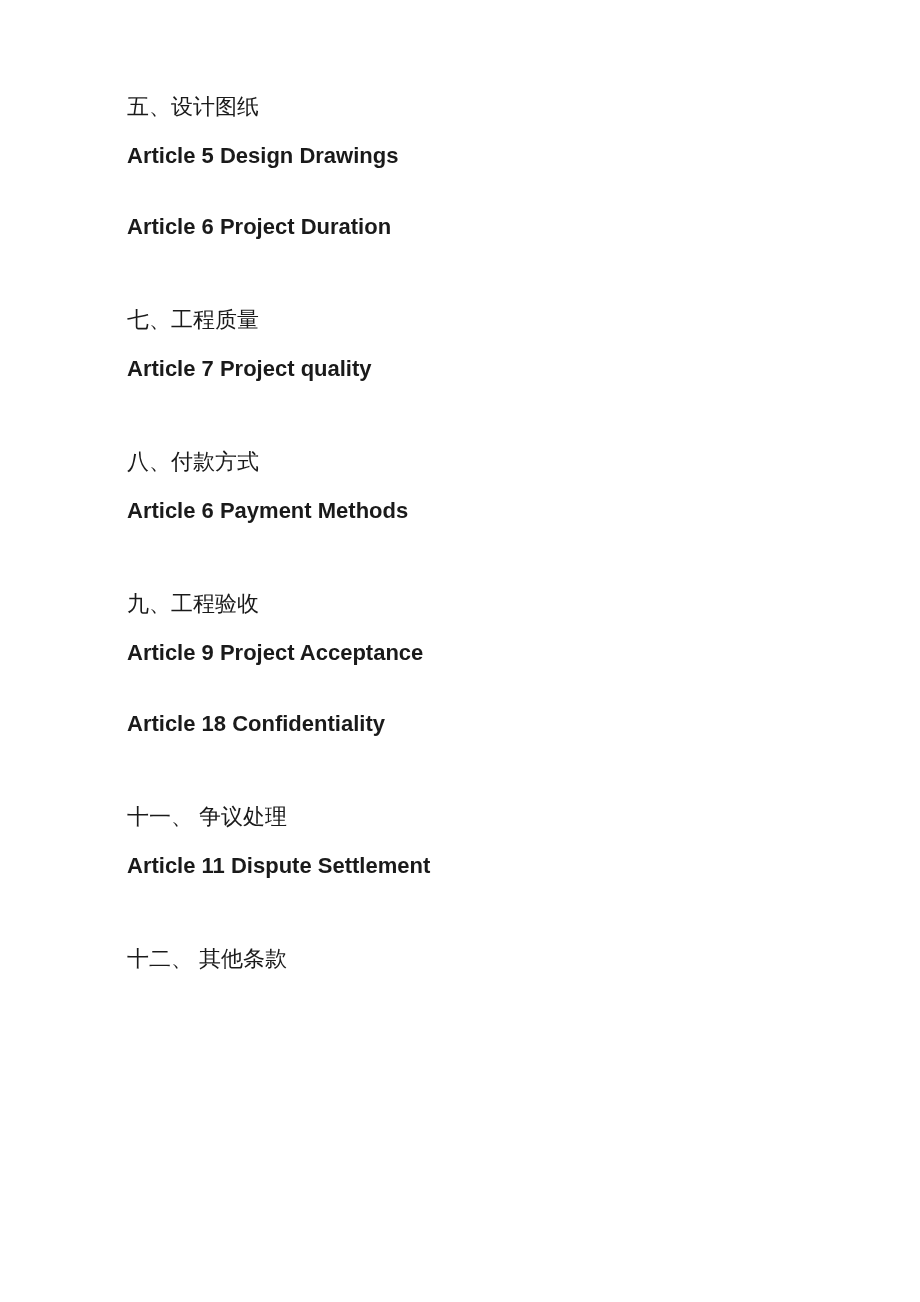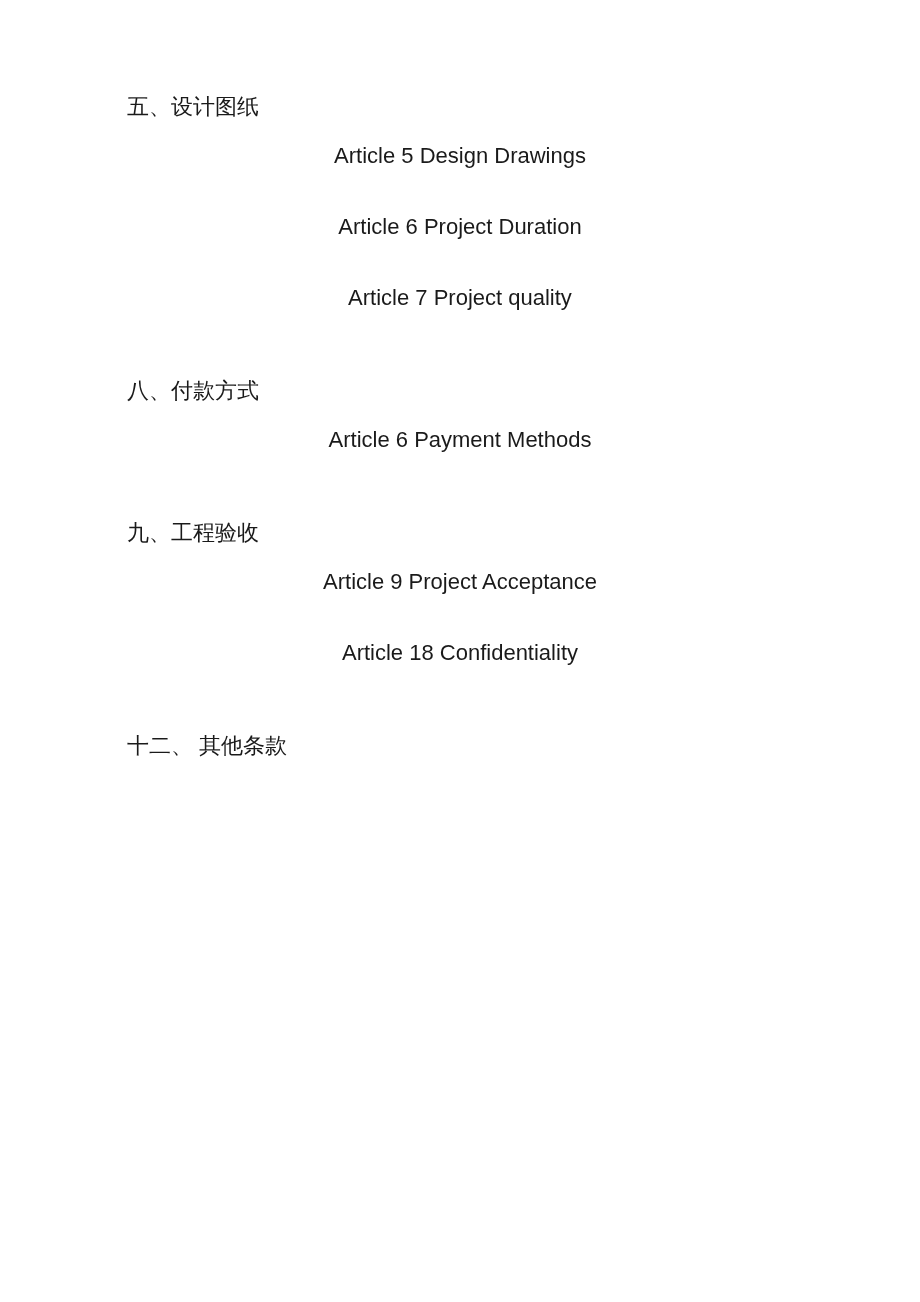--- a/index.html
+++ b/index.html
@@ -25,48 +25,52 @@
       font-size: 22px;
       font-weight: 400;
       color: #1a1a1a;
       padding: 30px 0 8px 0;
       line-height: 1.5;
       font-family: 'PingFang SC', 'Microsoft YaHei', 'SimHei', sans-serif;
     }
 
     .english-title {
       font-size: 22px;
-      font-weight: 400;
+      font-weight: 700;
       color: #1a1a1a;
       padding: 8px 0 30px 0;
       line-height: 1.5;
-      text-align: center;
     }
   </style>
 </head>
 <body>
 
 <div id="content-container">
 <div class="article-item">
       <div class="chinese-title">五、设计图纸</div>
       <div class="english-title">Article 5 Design Drawings</div>
     </div>
     <div class="article-item">
       <div class="english-title">Article 6 Project Duration</div>
     </div>
     <div class="article-item">
+      <div class="chinese-title">七、工程质量</div>
       <div class="english-title">Article 7 Project quality</div>
     </div>
     <div class="article-item">
       <div class="chinese-title">八、付款方式</div>
       <div class="english-title">Article 6 Payment Methods</div>
     </div>
     <div class="article-item">
       <div class="chinese-title">九、工程验收</div>
       <div class="english-title">Article 9 Project Acceptance</div>
     </div>
     <div class="article-item">
       <div class="english-title">Article 18 Confidentiality</div>
     </div>
     <div class="article-item">
+      <div class="chinese-title">十一、 争议处理</div>
+      <div class="english-title">Article 11 Dispute Settlement</div>
+    </div>
+    <div class="article-item">
       <div class="chinese-title">十二、 其他条款</div>
     </div>
   </div>
 
 </body></html>

